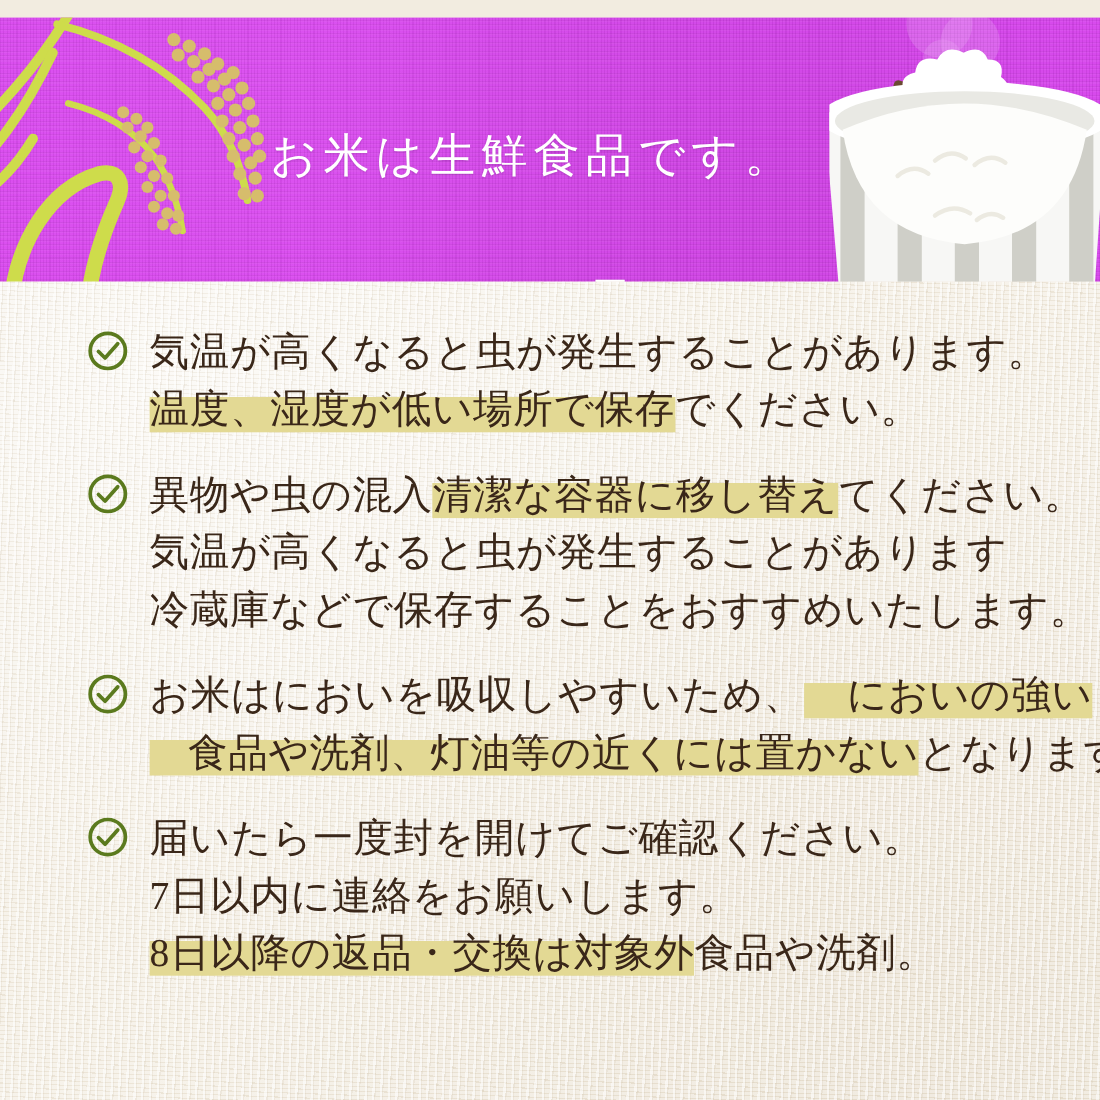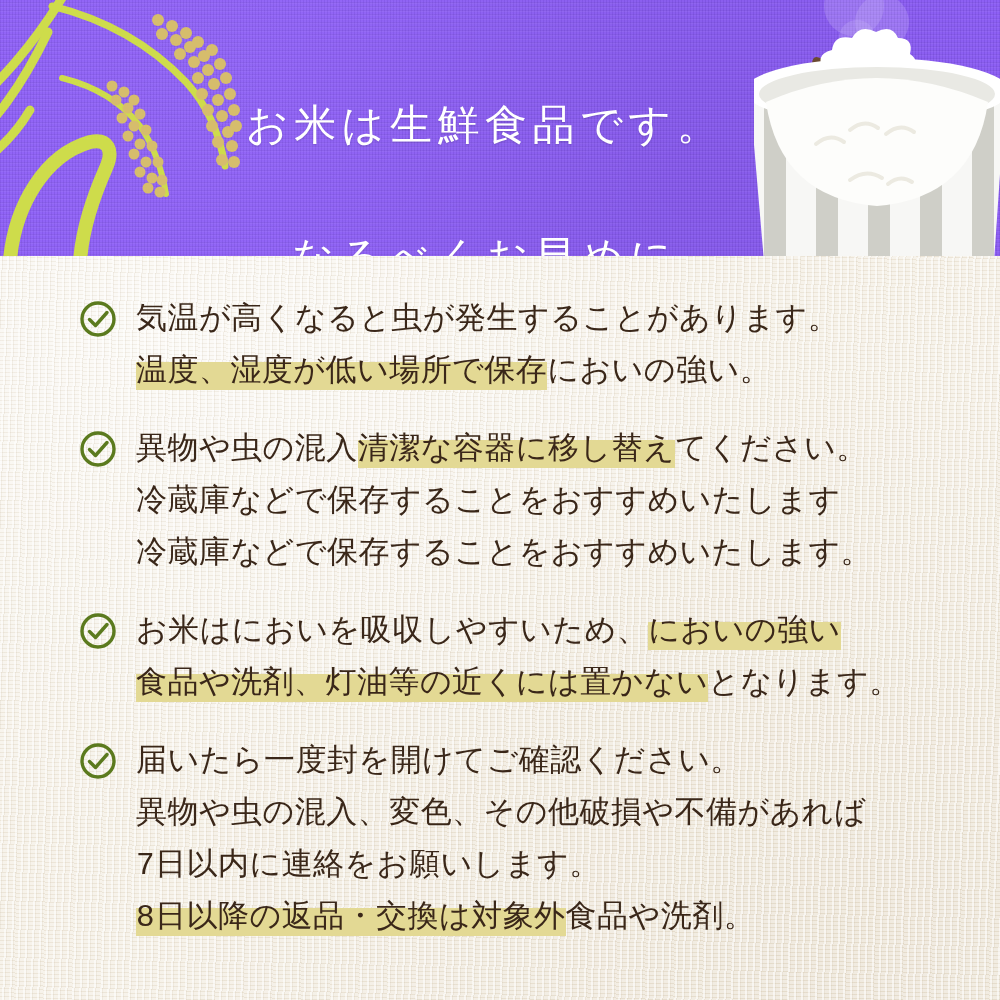--- a/index.html
+++ b/index.html
@@ -6,22 +6,22 @@
   html,body{margin:0;padding:0;}
   body{
     width:1000px;height:1000px;overflow:hidden;
     background:#f2ece0;
     font-family:"Liberation Serif","DejaVu Serif",serif;
   }
   .page{position:relative;width:1000px;height:1000px;overflow:hidden;}
 
   
   .header{
-    position:absolute;left:0;top:0;width:1000px;height:256px;overflow:hidden;
-    background:#8b5cf6;
+    position:absolute;left:0;top:16px;width:1000px;height:256px;overflow:hidden;
+    background:#d946ef;
   }
   .header .grain-tex{
     position:absolute;inset:0;
     background-image:
       repeating-linear-gradient(0deg, rgba(255,255,255,0.045) 0 1px, rgba(0,0,0,0.05) 1px 2px, rgba(255,255,255,0.0) 2px 4px),
       repeating-linear-gradient(90deg, rgba(0,0,0,0.05) 0 1px, rgba(255,255,255,0.035) 1px 3px),
       radial-gradient(circle at 20% 30%, rgba(255,255,255,0.05), transparent 60%),
       radial-gradient(circle at 70% 70%, rgba(0,0,0,0.06), transparent 60%);
     opacity:.9;pointer-events:none;
   }
@@ -54,24 +54,24 @@
       radial-gradient(ellipse at 15% 10%, rgba(255,255,255,.6), transparent 55%),
       radial-gradient(ellipse at 85% 90%, rgba(214,200,176,.35), transparent 60%);
   }
 
   .bullets{position:relative;padding:38px 0 0 0;}
   .bullet{position:relative;display:flex;align-items:flex-start;padding:0 40px 0 78px;margin-bottom:26px;}
   .check-icon{position:absolute;left:78px;top:5px;width:40px;height:40px;}
   .bullet-lines{margin-left:58px;}
   .line{
     color:#3a2719;
-    font-size:31px;
+    font-size:36px;
     line-height:52px;
     letter-spacing:.015em;
-    font-family:Liberation Mono, monospace;
+    font-family:Liberation Serif, serif;
     font-weight:500;
     white-space:nowrap;
   }
   .hl{
     background:linear-gradient(to top, #e3d994 0%, #e3d994 42%, rgba(227,217,148,0) 42%);
     padding-bottom:1px;
   }
 </style>
 </head>
 <body>
@@ -193,52 +193,51 @@
   <div class="body-area">
     <div class="paper-tex"></div>
     <div class="bullets" id="bullets">
         <div class="bullet">
           <div class="check-icon"><svg viewBox="0 0 40 40">
   <circle cx="20" cy="20" r="16" fill="none" stroke="#5b7a1e" stroke-width="3.4"></circle>
   <path d="M11.5 20.5 L17.5 26.5 L29 13.5" fill="none" stroke="#5b7a1e" stroke-width="3.4" stroke-linecap="round" stroke-linejoin="round"></path>
             </svg></div>
           <div class="bullet-lines">
             <div class="line"><span>気温が高くなると虫が発生することがあります。</span></div>
-            <div class="line"><span class="hl" style="background: linear-gradient(to top, rgb(227, 217, 148) 0%, rgb(227, 217, 148) 78%, rgba(0, 0, 0, 0) 78%);">温度、湿度が低い場所で保存</span><span>においの強い。</span></div>
+            <div class="line"><span class="hl" style="background: linear-gradient(to top, rgb(227, 217, 148) 0%, rgb(227, 217, 148) 78%, rgba(0, 0, 0, 0) 78%);">温度、湿度が低い場所で保存</span><span>でください。</span></div>
           </div>
         </div>
         <div class="bullet">
           <div class="check-icon"><svg viewBox="0 0 40 40">
   <circle cx="20" cy="20" r="16" fill="none" stroke="#5b7a1e" stroke-width="3.4"></circle>
   <path d="M11.5 20.5 L17.5 26.5 L29 13.5" fill="none" stroke="#5b7a1e" stroke-width="3.4" stroke-linecap="round" stroke-linejoin="round"></path>
             </svg></div>
           <div class="bullet-lines">
             <div class="line"><span>異物や虫の混入</span><span class="hl" style="background: linear-gradient(to top, rgb(227, 217, 148) 0%, rgb(227, 217, 148) 78%, rgba(0, 0, 0, 0) 78%);">清潔な容器に移し替え</span><span>てください。</span></div>
-            <div class="line"><span>冷蔵庫などで保存することをおすすめいたします</span></div>
+            <div class="line"><span>気温が高くなると虫が発生することがあります</span></div>
             <div class="line"><span>冷蔵庫などで保存することをおすすめいたします。</span></div>
           </div>
         </div>
         <div class="bullet">
           <div class="check-icon"><svg viewBox="0 0 40 40">
   <circle cx="20" cy="20" r="16" fill="none" stroke="#5b7a1e" stroke-width="3.4"></circle>
   <path d="M11.5 20.5 L17.5 26.5 L29 13.5" fill="none" stroke="#5b7a1e" stroke-width="3.4" stroke-linecap="round" stroke-linejoin="round"></path>
             </svg></div>
           <div class="bullet-lines">
-            <div class="line"><span>お米はにおいを吸収しやすいため、</span><span class="hl" style="background: linear-gradient(to top, rgb(227, 217, 148) 0%, rgb(227, 217, 148) 78%, rgba(0, 0, 0, 0) 78%);">においの強い</span></div>
-            <div class="line"><span class="hl" style="background: linear-gradient(to top, rgb(227, 217, 148) 0%, rgb(227, 217, 148) 78%, rgba(0, 0, 0, 0) 78%);">食品や洗剤、灯油等の近くには置かない</span><span>となります。</span></div>
+            <div class="line"><span>お米はにおいを吸収しやすいため、</span><span class="hl" style="background: linear-gradient(to top, rgb(227, 217, 148) 0%, rgb(227, 217, 148) 78%, rgba(0, 0, 0, 0) 78%); padding-left: 39px;">においの強い</span></div>
+            <div class="line"><span class="hl" style="background: linear-gradient(to top, rgb(227, 217, 148) 0%, rgb(227, 217, 148) 78%, rgba(0, 0, 0, 0) 78%); padding-left: 35px;">食品や洗剤、灯油等の近くには置かない</span><span>となります。</span></div>
           </div>
         </div>
         <div class="bullet">
           <div class="check-icon"><svg viewBox="0 0 40 40">
   <circle cx="20" cy="20" r="16" fill="none" stroke="#5b7a1e" stroke-width="3.4"></circle>
   <path d="M11.5 20.5 L17.5 26.5 L29 13.5" fill="none" stroke="#5b7a1e" stroke-width="3.4" stroke-linecap="round" stroke-linejoin="round"></path>
             </svg></div>
           <div class="bullet-lines">
             <div class="line"><span>届いたら一度封を開けてご確認ください。</span></div>
-            <div class="line"><span>異物や虫の混入、変色、その他破損や不備があれば</span></div>
             <div class="line"><span>7日以内に連絡をお願いします。</span></div>
             <div class="line"><span class="hl" style="background: linear-gradient(to top, rgb(227, 217, 148) 0%, rgb(227, 217, 148) 78%, rgba(0, 0, 0, 0) 78%);">8日以降の返品・交換は対象外</span><span>食品や洗剤。</span></div>
           </div>
         </div>
       </div>
   </div>
 
 </div>
 
 </body></html>

